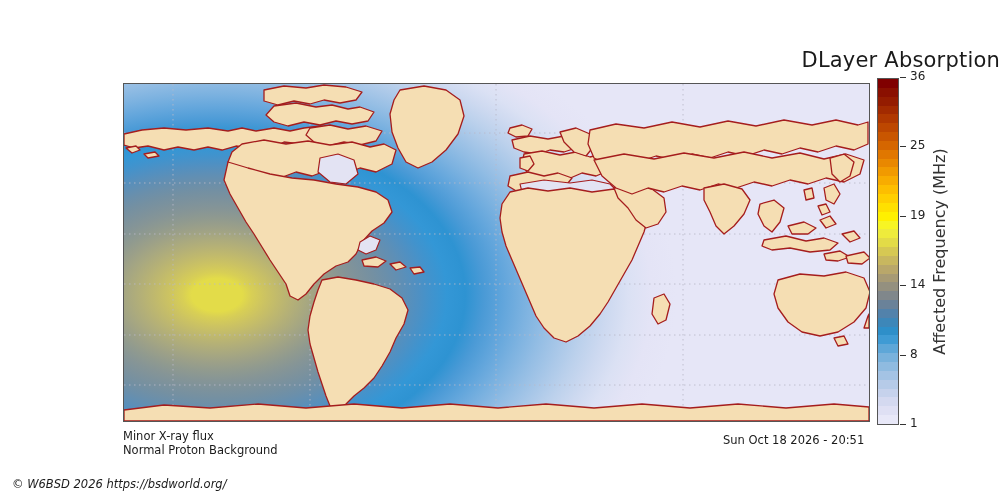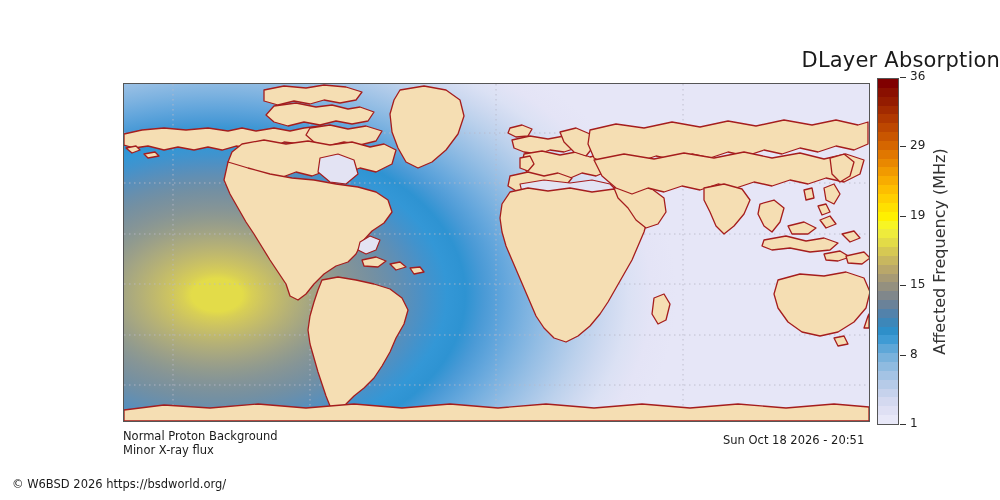--- a/index.html
+++ b/index.html
@@ -35,21 +35,21 @@
   #cb-axis-label{
     position:absolute;left:929px;top:78px;width:347px;height:22px;
     transform-origin:0 0;transform:rotate(-90deg) translate(-347px,0);
     font-size:16px;color:#333;text-align:center;line-height:22px;
   }
 
   
   #cap-left{position:absolute;left:123px;top:429px;font-size:11.5px;color:#1a1a1a;line-height:14px;}
   #cap-left div{white-space:nowrap;}
   #cap-date{position:absolute;left:723px;top:433px;font-size:11.5px;color:#1a1a1a;white-space:nowrap;}
-  #footer{position:absolute;left:12px;top:477px;font-size:11.5px;color:#1a1a1a;white-space:nowrap;}
+  #footer{position:absolute;left:12px;top:477px;font-size:11.5px;color:#1a1a1a;font-style:italic;white-space:nowrap;}
 </style>
 </head>
 <body>
 
 <div id="page">
 
   <div id="title">DLayer Absorption</div>
 
   <div id="map-frame">
     <svg id="map-svg" viewBox="0 0 745 337" preserveAspectRatio="none">
@@ -281,43 +281,43 @@
         <div class="cb-seg" style="background: rgb(223, 224, 244); height: 2.5641%;"></div>
         <div class="cb-seg" style="background: rgb(232, 232, 248); height: 2.5641%;"></div>
       </div>
     <div id="cb-ticks">
         <div class="cb-tick" style="top: 0px;">
           <div class="tk"></div>
           <div class="lb">36</div>
         </div>
         <div class="cb-tick" style="top: 69.4px;">
           <div class="tk"></div>
-          <div class="lb">29</div>
+          <div class="lb">25</div>
         </div>
         <div class="cb-tick" style="top: 138.8px;">
           <div class="tk"></div>
           <div class="lb">19</div>
         </div>
         <div class="cb-tick" style="top: 208.2px;">
           <div class="tk"></div>
-          <div class="lb">15</div>
+          <div class="lb">14</div>
         </div>
         <div class="cb-tick" style="top: 277.6px;">
           <div class="tk"></div>
           <div class="lb">8</div>
         </div>
         <div class="cb-tick" style="top: 347px;">
           <div class="tk"></div>
           <div class="lb">1</div>
         </div>
       </div>
 
   </div>
   <div id="cb-axis-label">Affected Frequency (MHz)</div>
 
   <div id="cap-left">
+    <div>Minor X-ray flux</div>
     <div>Normal Proton Background</div>
-    <div>Minor X-ray flux</div>
   </div>
   <div id="cap-date">Sun Oct 18 2026 - 20:51</div>
   <div id="footer">© W6BSD 2026 https://bsdworld.org/</div>
 
 </div>
 
 </body></html>

